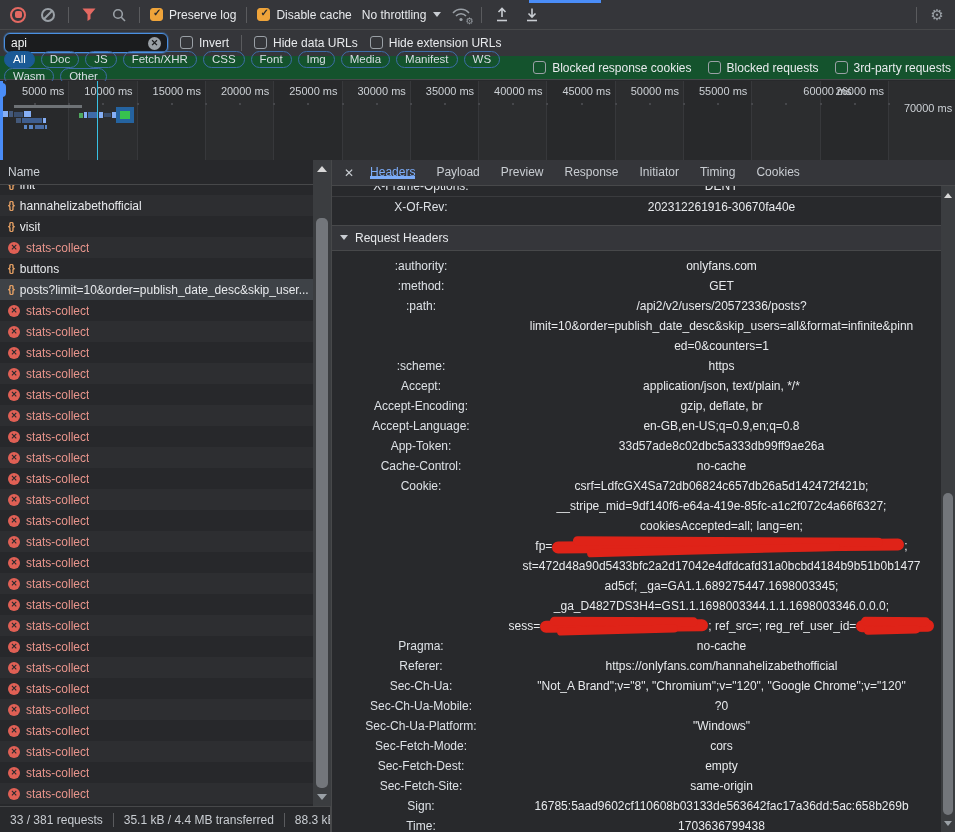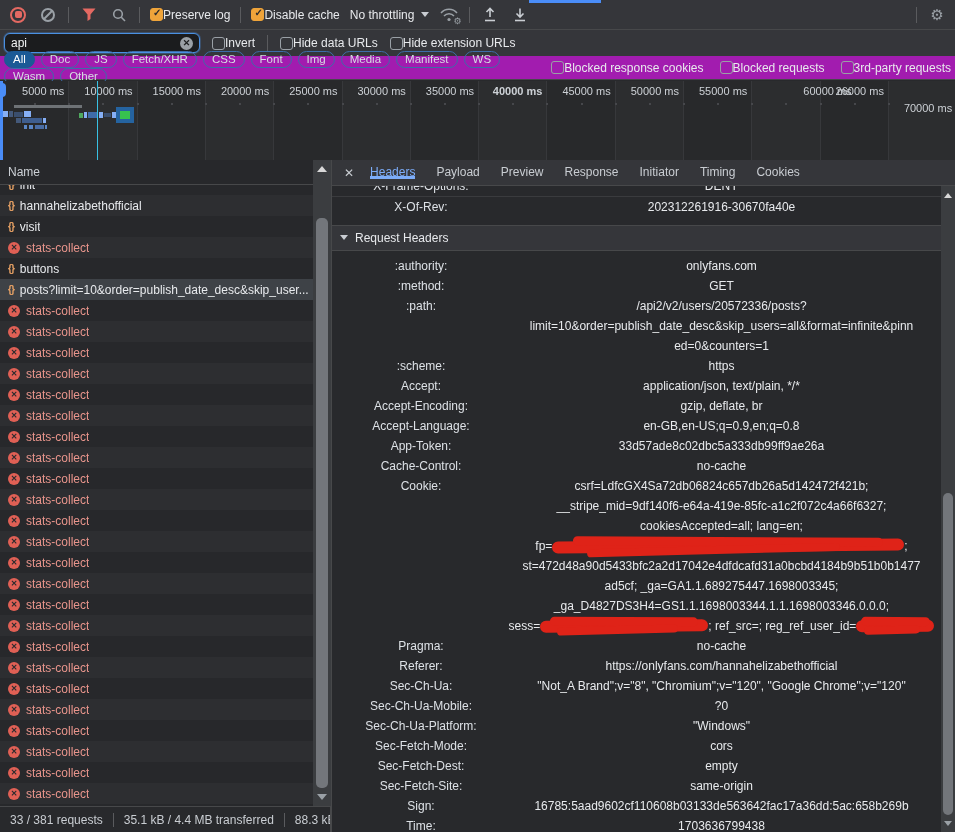--- a/index.html
+++ b/index.html
@@ -10,39 +10,39 @@
   
   .toolbar{position:absolute;left:0;top:0;width:955px;height:30px;background:#35363a;
     border-bottom:1px solid #47484a;display:flex;align-items:center;padding:0 8px;gap:10px;}
   .progress{position:absolute;left:529px;top:0;width:72px;height:3px;background:#4a8df8;z-index:6;}
   .vdiv{width:1px;height:16px;background:#5a5b5e;flex:none;}
   .tbtn{display:flex;align-items:center;justify-content:center;width:20px;height:20px;flex:none;}
   .rec{width:16px;height:16px;border:2px solid #e46962;border-radius:50%;display:flex;align-items:center;justify-content:center;}
   .rec-inner{width:7px;height:7px;background:#e46962;border-radius:2px;}
   .clr{width:14px;height:14px;border:2px solid #9aa0a6;border-radius:50%;position:relative;}
   .clr::after{content:"";position:absolute;left:-1px;top:4px;width:12px;height:2px;background:#9aa0a6;transform:rotate(-45deg);}
-  .cb-group{display:flex;align-items:center;gap:0;color:#e8eaed;white-space:nowrap;}
+  .cb-group{display:flex;gap:6px;color:#e8eaed;white-space:nowrap;}
   .cb{width:13px;height:13px;border-radius:3px;border:1.5px solid #9aa0a6;display:inline-block;position:relative;flex:none;}
   .cb.checked{background:#efa43a;border-color:#efa43a;}
   .cb.checked::after{content:"\2713";position:absolute;left:2px;top:-2px;font-size:10px;font-weight:bold;color:#2a2b2e;}
   .dropdown{display:flex;align-items:center;gap:7px;color:#e8eaed;}
   .caret{width:0;height:0;border-left:4px solid transparent;border-right:4px solid transparent;border-top:5px solid #c9cdd2;}
   .gear{font-size:15px;color:#9aa0a6;line-height:1;}
   .wifi-wrap{position:relative;width:20px;height:18px;}
   .wifi-gear{position:absolute;right:-2px;bottom:-2px;font-size:9px;color:#9aa0a6;}
   .spacer{flex:1;}
 
   .filter-row{position:absolute;left:0;top:30px;width:955px;height:26px;background:#35363a;
     display:flex;align-items:center;padding:0 4px;gap:12px;}
-  .finput{width:196px;height:20px;background:#1b1c1e;border:1px solid #4a90e2;border-radius:6px;
+  .finput{width:164px;height:20px;background:#1b1c1e;border:1px solid #4a90e2;border-radius:6px;
     box-shadow:0 0 0 1px rgba(74,144,226,.3);display:flex;align-items:center;padding:0 6px;color:#f1f3f4;}
   .clear-x{margin-left:auto;width:13px;height:13px;border-radius:50%;background:#9aa0a6;color:#1b1c1e;
     font-size:9px;line-height:13px;text-align:center;font-weight:bold;flex:none;}
 
-  .types-row{position:absolute;left:0;top:56px;width:955px;height:24px;background:#a21caf;
+  .types-row{position:absolute;left:0;top:56px;width:955px;height:24px;background:#14532d;
     border-bottom:1px solid #47484a;display:flex;align-items:center;padding:0 4px;}
   .pill{display:inline-block;height:17px;line-height:15px;padding:0 8px;border:1px solid #3d6da8;
     border-radius:9px;color:#d7dde3;margin-right:6px;font-size:11.5px;white-space:nowrap;}
   .pill.active{background:#1b5a96;border-color:#1b5a96;color:#fff;}
   #type-cbs{display:flex;align-items:center;gap:16px;margin-left:8px;}
 
   
   .overview{position:absolute;left:0;top:81px;width:955px;height:79px;background:#28292b;overflow:hidden;}
   .ov-col{position:absolute;top:0;height:100%;border-left:1px solid #37383b;}
   .ov-col.odd{background:rgba(255,255,255,0.018);}
@@ -227,21 +227,21 @@
       <div class="ov-col odd" style="left: 751.3px; width: 68.3px;"></div>
       <div class="ov-col" style="left: 819.6px; width: 68.3px;"></div>
       <div class="ov-col odd" style="left: 887.9px; width: 68.3px;"></div>
       <div class="ov-tick" style="left: -15.7px;">5000 ms</div>
       <div class="ov-tick" style="left: 52.6px;">10000 ms</div>
       <div class="ov-tick" style="left: 120.9px;">15000 ms</div>
       <div class="ov-tick" style="left: 189.2px;">20000 ms</div>
       <div class="ov-tick" style="left: 257.5px;">25000 ms</div>
       <div class="ov-tick" style="left: 325.8px;">30000 ms</div>
       <div class="ov-tick" style="left: 394.1px;">35000 ms</div>
-      <div class="ov-tick" style="left: 462.4px; font-weight: bold;">40000 ms</div>
+      <div class="ov-tick" style="left: 462.4px;">40000 ms</div>
       <div class="ov-tick" style="left: 530.7px;">45000 ms</div>
       <div class="ov-tick" style="left: 599px;">50000 ms</div>
       <div class="ov-tick" style="left: 667.3px;">55000 ms</div>
       <div class="ov-tick" style="left: 735.6px; margin-left: 36px;">60000 ms</div>
       <div class="ov-tick" style="left: 803.9px;">26000 ms</div>
       <div class="ov-tick" style="left: 872.2px; margin-top: 17px;">70000 ms</div>
       <div class="ov-dot" style="left: 34.15px;"></div>
       <div class="ov-dot" style="left: 68.3px;"></div>
       <div class="ov-dot" style="left: 102.45px;"></div>
       <div class="ov-dot" style="left: 136.6px;"></div>

